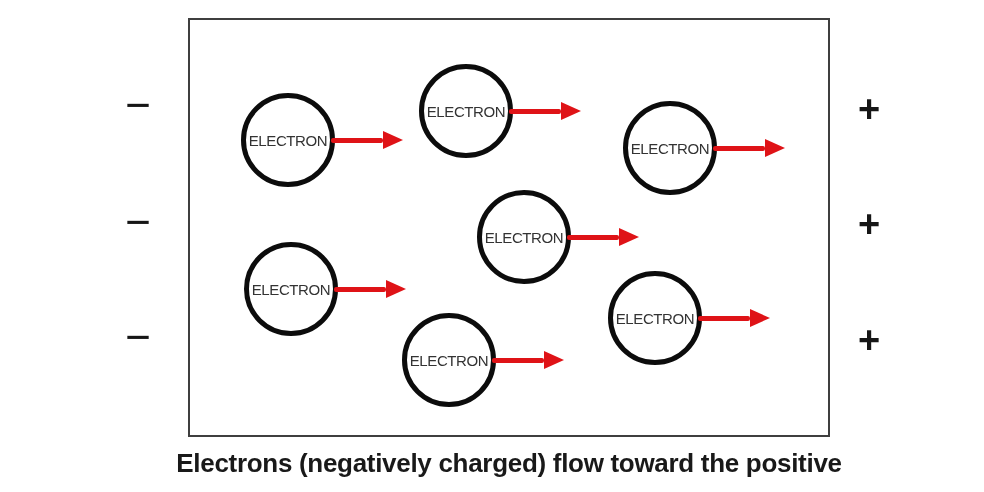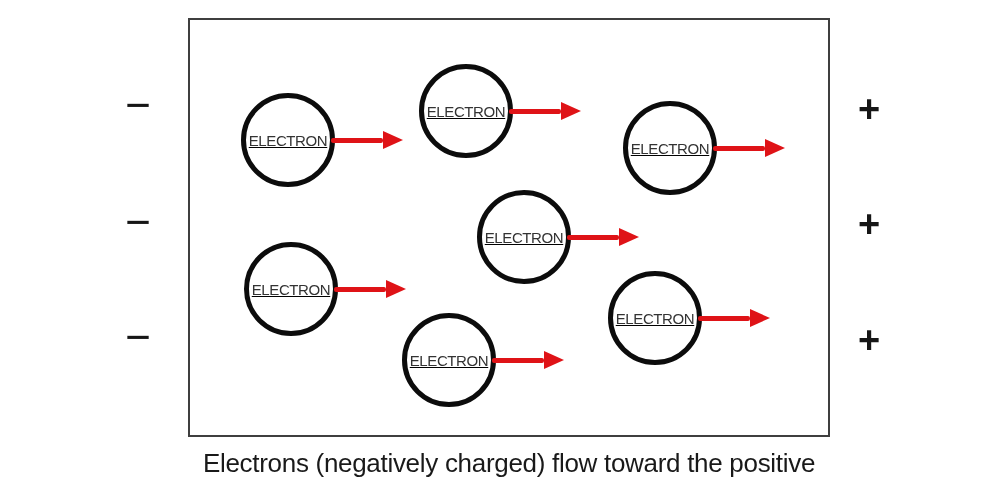--- a/index.html
+++ b/index.html
@@ -33,21 +33,20 @@
   .electron-circle {
     position: absolute;
     left: 0; top: 0; right: 0; bottom: 0;
     border: 5px solid var(--stroke, #0c0c0c);
     border-radius: 50%;
     background: #ffffff;
     display: flex;
     align-items: center;
     justify-content: center;
     box-sizing: border-box;
-    text-decoration: underline;
   }
 
   .electron-label {
     font-size: 15px;
     letter-spacing: -0.4px;
     color: var(--label-text, #333333);
     white-space: nowrap;
   }
 
   .arrow {
@@ -83,21 +82,21 @@
   }
   .terminal.minus { font-size: 44px; font-weight: 400; }
   .terminal.plus  { font-size: 38px; font-weight: 700; }
 
   .caption {
     position: absolute;
     top: 448px;
     left: 509px;
     transform: translateX(-50%);
     font-size: 26px;
-    font-weight: 400;
+    font-weight: 700;
     letter-spacing: -0.3px;
     color: var(--caption-text, #191919);
     white-space: nowrap;
   }
 </style>
 </head>
 <body>
 
 <div class="canvas">
   <div class="flow-box"></div>

